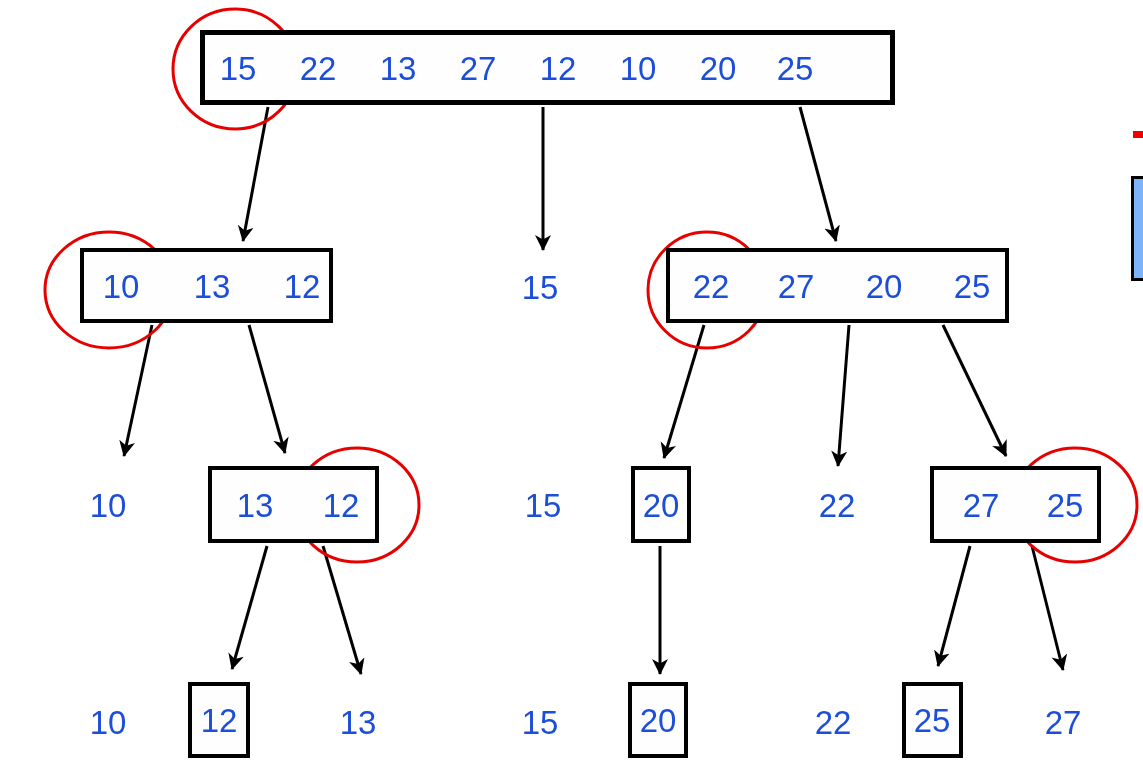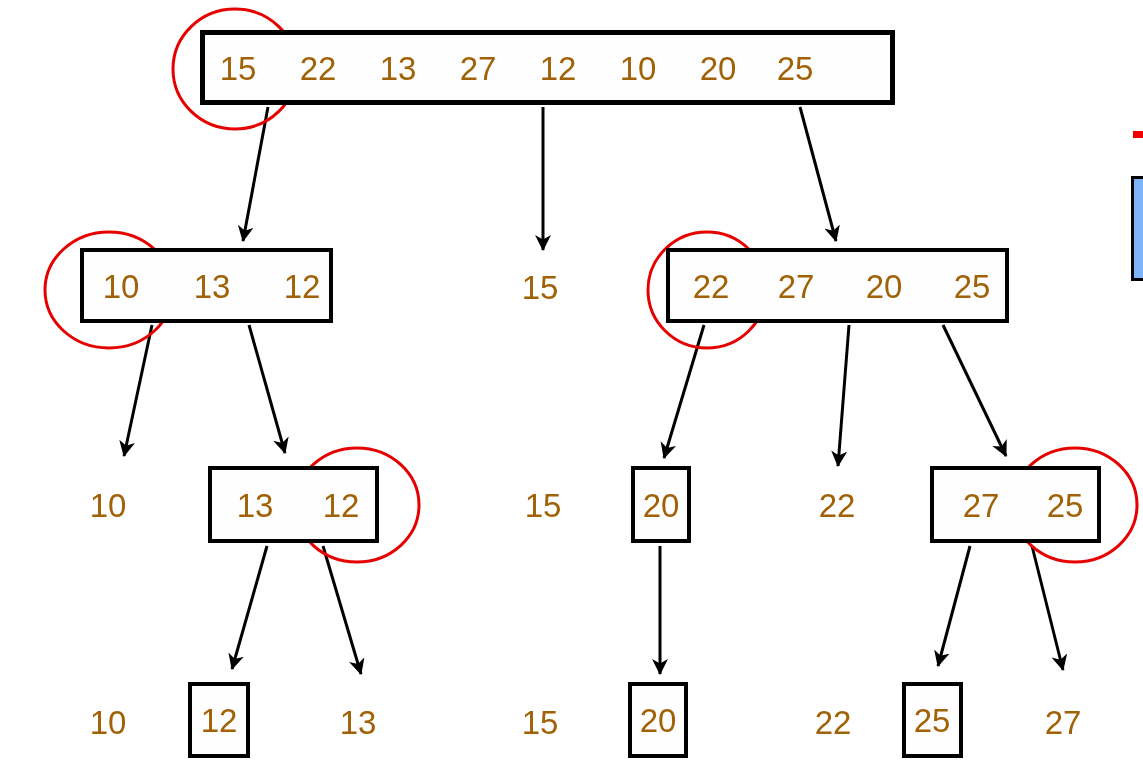--- a/index.html
+++ b/index.html
@@ -1,18 +1,18 @@
 <!DOCTYPE html>
 <html><head>
 <meta charset="utf-8">
 <style>
   html,body { margin:0; padding:0; background:#ffffff; }
   .canvas {
     position:relative; width:1143px; height:770px; background:#ffffff;
-    font-family:"Liberation Sans", sans-serif; color:#a16207; overflow:hidden;
+    font-family:"Liberation Sans", sans-serif; color:#1d4ed8; overflow:hidden;
   }
   svg.overlay { position:absolute; left:0; top:0; width:1143px; height:770px; pointer-events:none; }
   .nbox {
     position:absolute; border:4px solid #000; background:#fefefe; box-sizing:border-box;
   }
   .nbox.thick { border-width:5px; }
   .nbox .cell {
     position:absolute; top:50%; transform:translate(-50%,-50%);
     font-size:33px; line-height:1; white-space:nowrap;
   }

